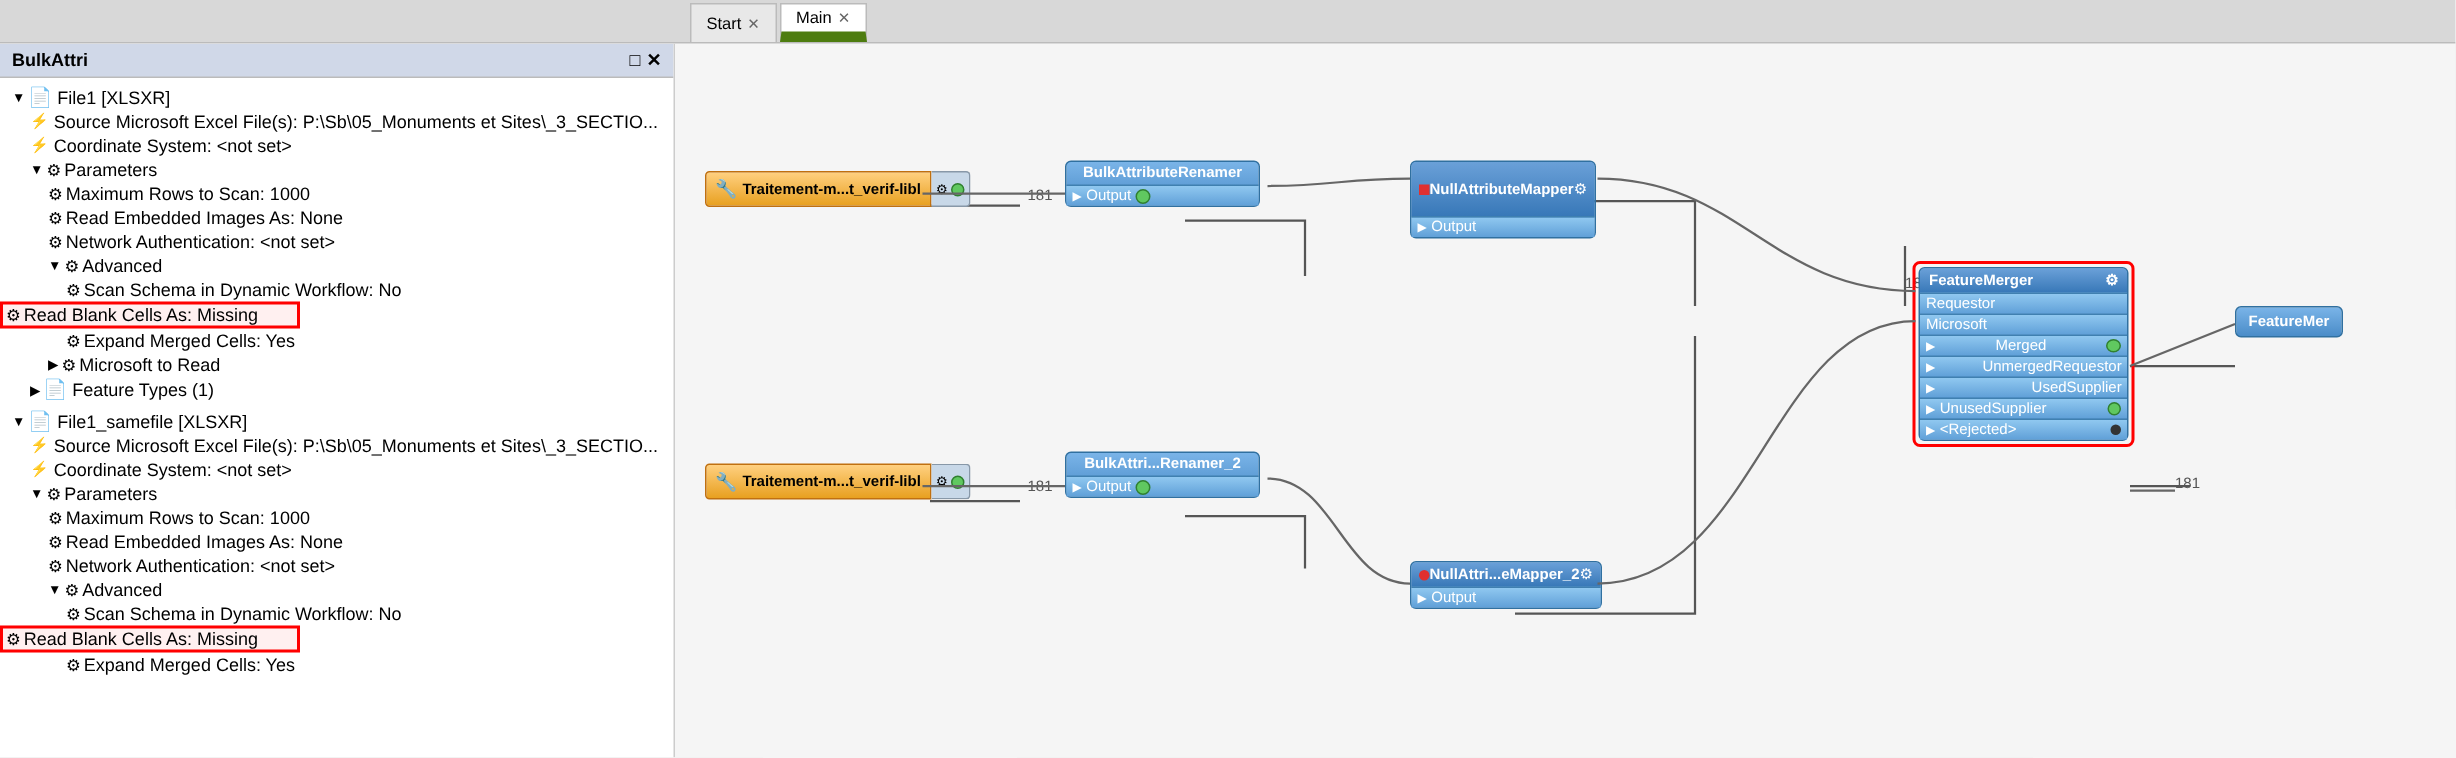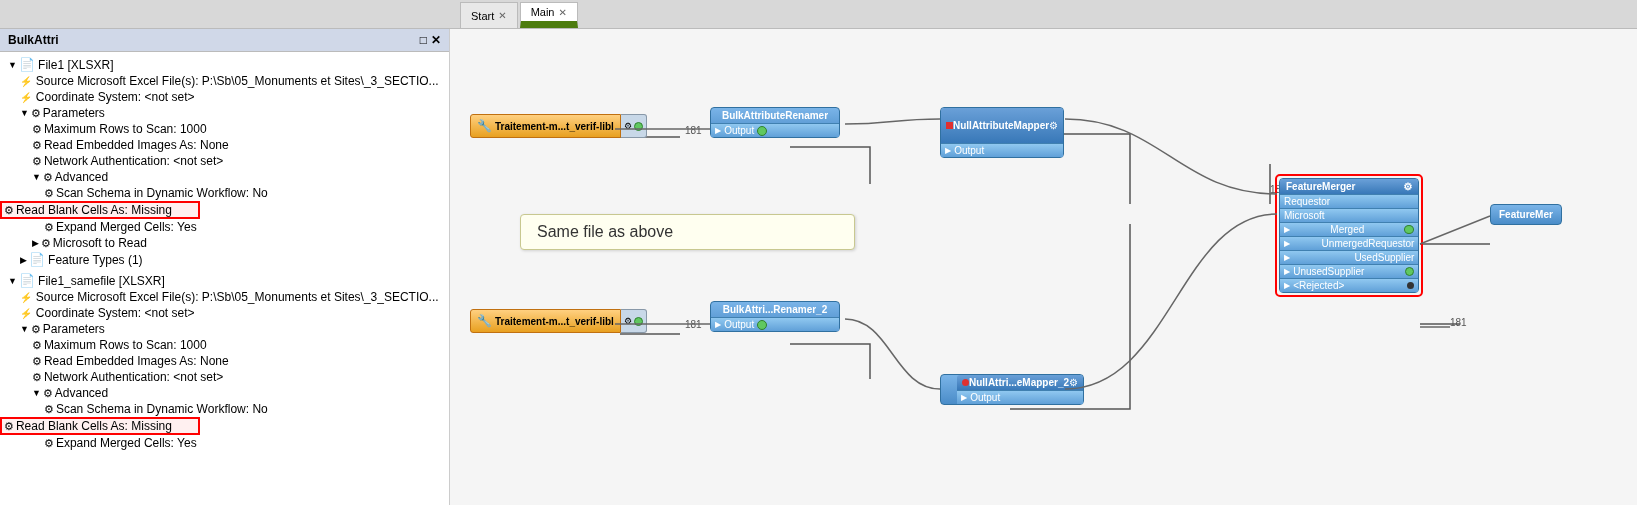--- a/index.html
+++ b/index.html
@@ -413,23 +413,20 @@
           <span style="font-size:10px;font-weight:bold;color:#fff;">NullAttributeMapper</span>
           <span style="font-size:10px;color:#fff;cursor:pointer;">⚙</span>
         </div>
         <div class="node-blue-port">
           <span class="port-arrow">▶</span>
           <span>Output</span>
         </div>
       </div>
     </div>
 
-    <div class="annotation-box" style="left:70px; top:185px; width:335px;">
-      <span>Same file as above</span>
-    </div>
 
     <div class="node" style="left:20px; top:280px;">
       <div style="display:flex; align-items:stretch;">
         <div style="background:linear-gradient(to bottom,#ffd080,#e8a020);border:1px solid #c07010;border-radius:3px 0 0 3px;padding:4px 6px;display:flex;align-items:center;gap:3px;font-size:10px;font-weight:bold;">
           <span style="font-size:12px;">🔧</span>
           <span>Traitement-m...t_verif-libl</span>
         </div>
         <div style="background:#c8d8e8;border:1px solid #8898a8;border-left:none;border-radius:0 3px 3px 0;display:flex;align-items:center;padding:0 3px;gap:2px;font-size:9px;cursor:pointer;">
           <span>⚙</span>
           <span style="width:9px;height:9px;border-radius:50%;background:#60c860;border:1px solid #308030;display:inline-block;"></span>
@@ -444,21 +441,21 @@
         <div class="node-blue-header">BulkAttri...Renamer_2</div>
         <div class="node-blue-port">
           <span class="port-arrow">▶</span>
           <span>Output</span>
           <span class="port-circle"></span>
         </div>
       </div>
     </div>
 
     <div class="node" style="left:490px; top:345px;">
-      <div class="node-blue" style="min-width:120px;padding-left:16px;">
+      <div class="node-blue" style="min-width:120px;">
         <div style="display:flex;align-items:center;justify-content:space-between;background:linear-gradient(to bottom,#6aa0d8,#3878b8);padding:2px 5px;border-radius:3px 3px 0 0;">
           <span style="width:7px;height:7px;background:#e03030;border-radius:50%;display:inline-block;"></span>
           <span style="font-size:10px;font-weight:bold;color:#fff;">NullAttri...eMapper_2</span>
           <span style="font-size:10px;color:#fff;cursor:pointer;">⚙</span>
         </div>
         <div class="node-blue-port">
           <span class="port-arrow">▶</span>
           <span>Output</span>
         </div>
       </div>

